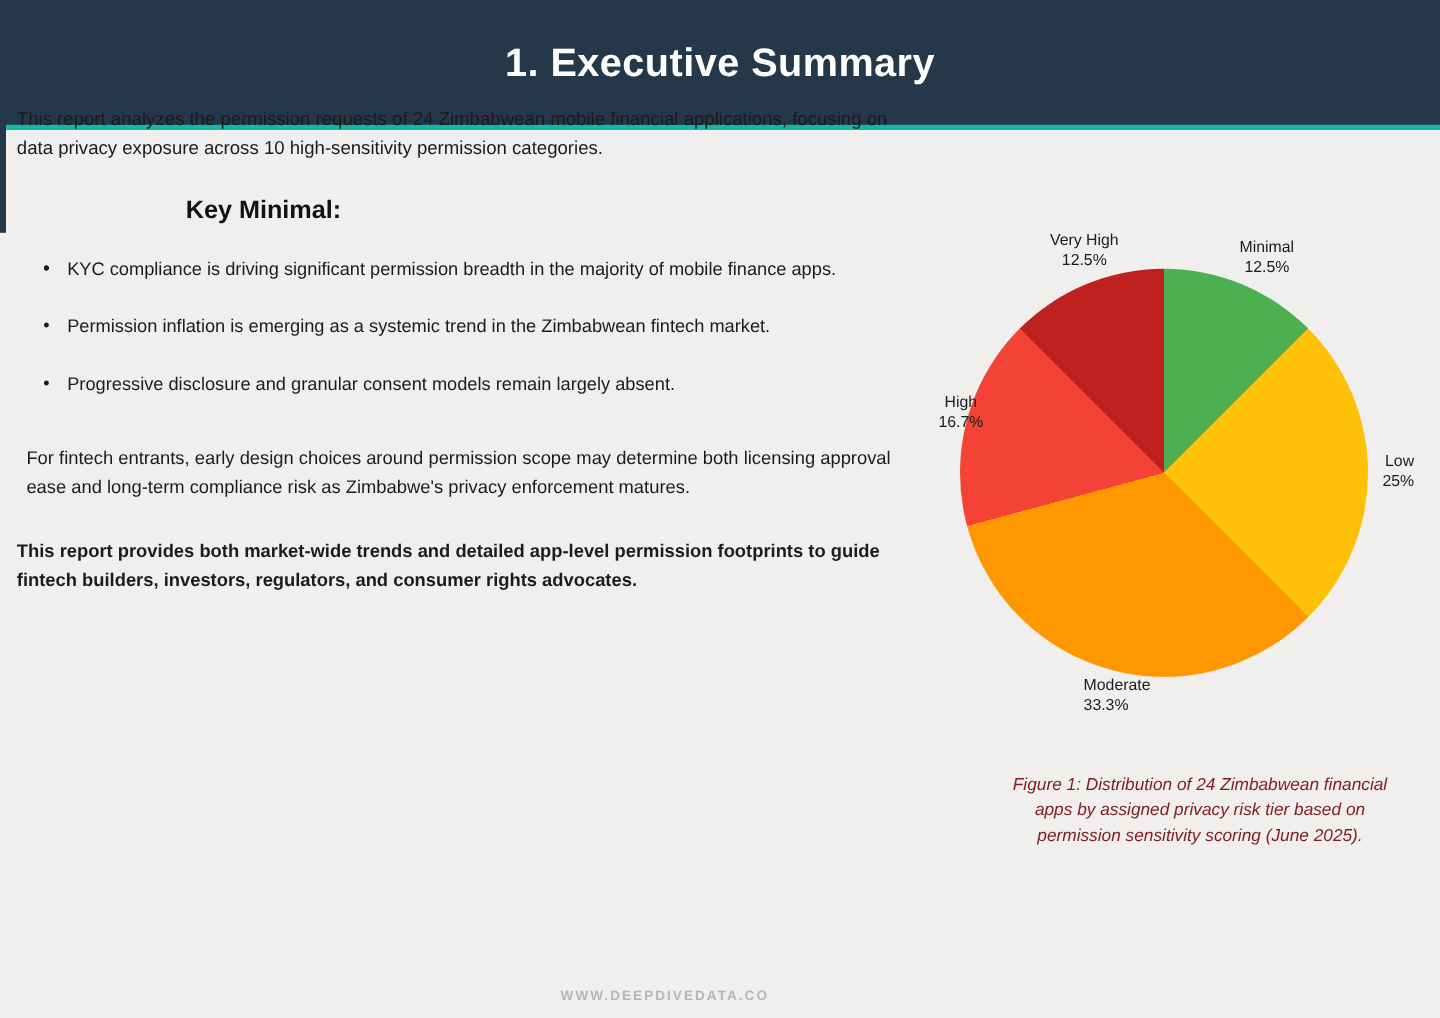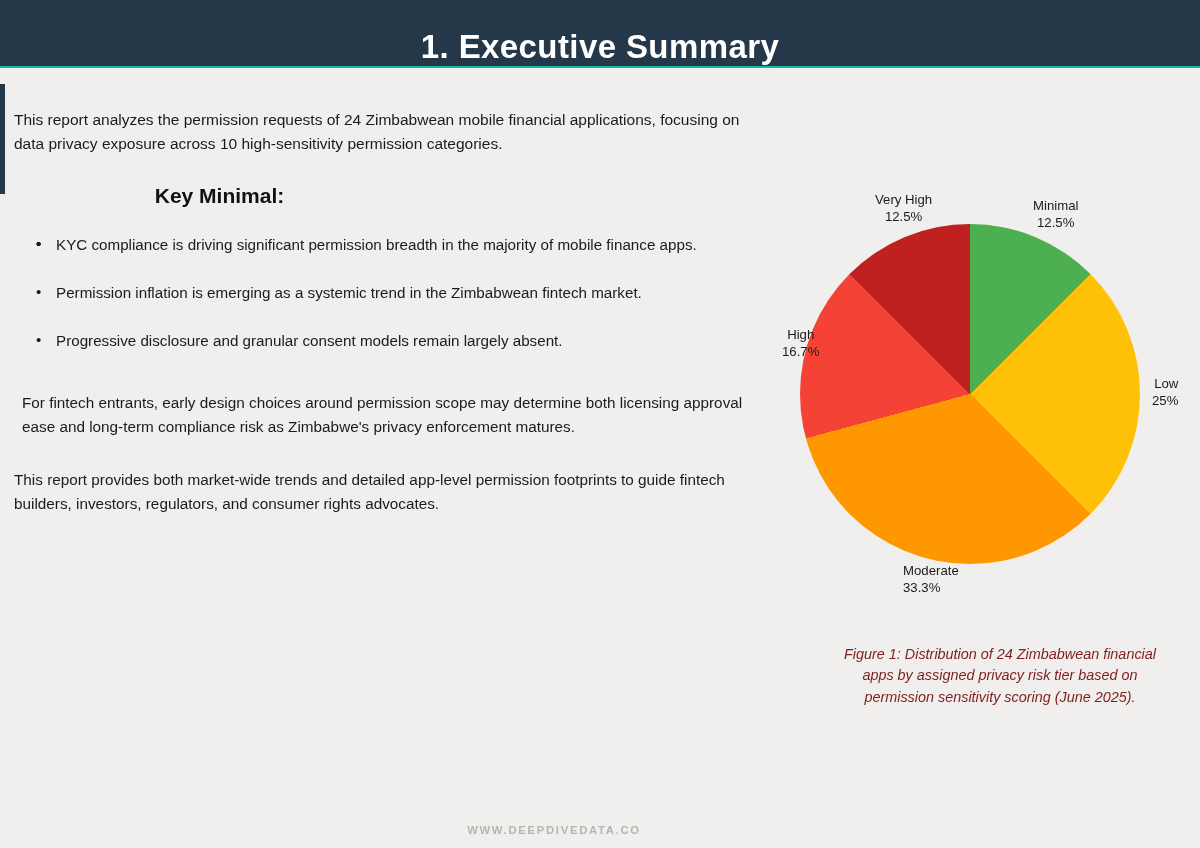--- a/index.html
+++ b/index.html
@@ -15,25 +15,25 @@
     font-family: "Liberation Sans", sans-serif;
     color: #1a1a1a;
     position: relative;
   }
 
   
   .header {
     position: absolute;
     top: 0; left: 0;
     width: 1200px;
-    height: 68px;
+    height: 108px;
     background: #25384a;
-    border-bottom: 2px solid #14b8a6;
+    border-bottom: 4px solid #14b8a6;
     display: flex;
-    align-items: flex-end;
+    align-items: center;
     justify-content: center;
   }
   .header-title {
     color: #ffffff;
     font-size: 33px;
     font-weight: bold;
     letter-spacing: 0.4px;
     font-family: "Liberation Sans", sans-serif;
   }
 
@@ -43,21 +43,21 @@
     top: 84px;
     left: 0;
     width: 5px;
     height: 110px;
     background: #25384a;
   }
 
   
   .content {
     position: absolute;
-    top: 92px;
+    top: 72px;
     left: 0;
     width: 790px;
     height: 740px;
     padding: 16px 20px 0 14px;
   }
 
   .intro {
     font-size: 15.5px;
     line-height: 1.52;
     color: #1b1b1b;
@@ -102,20 +102,21 @@
     color: #1b1b1b;
     margin: 39px 0 0 8px;
     max-width: 745px;
   }
   .closing-2 {
     font-size: 15.3px;
     line-height: 1.55;
     color: #1b1b1b;
     margin: 29px 0 0 0;
     max-width: 755px;
+    font-weight: bold;
   }
 
   
   .figure {
     position: absolute;
     top: 84px;
     left: 770px;
     width: 430px;
     height: 620px;
   }

